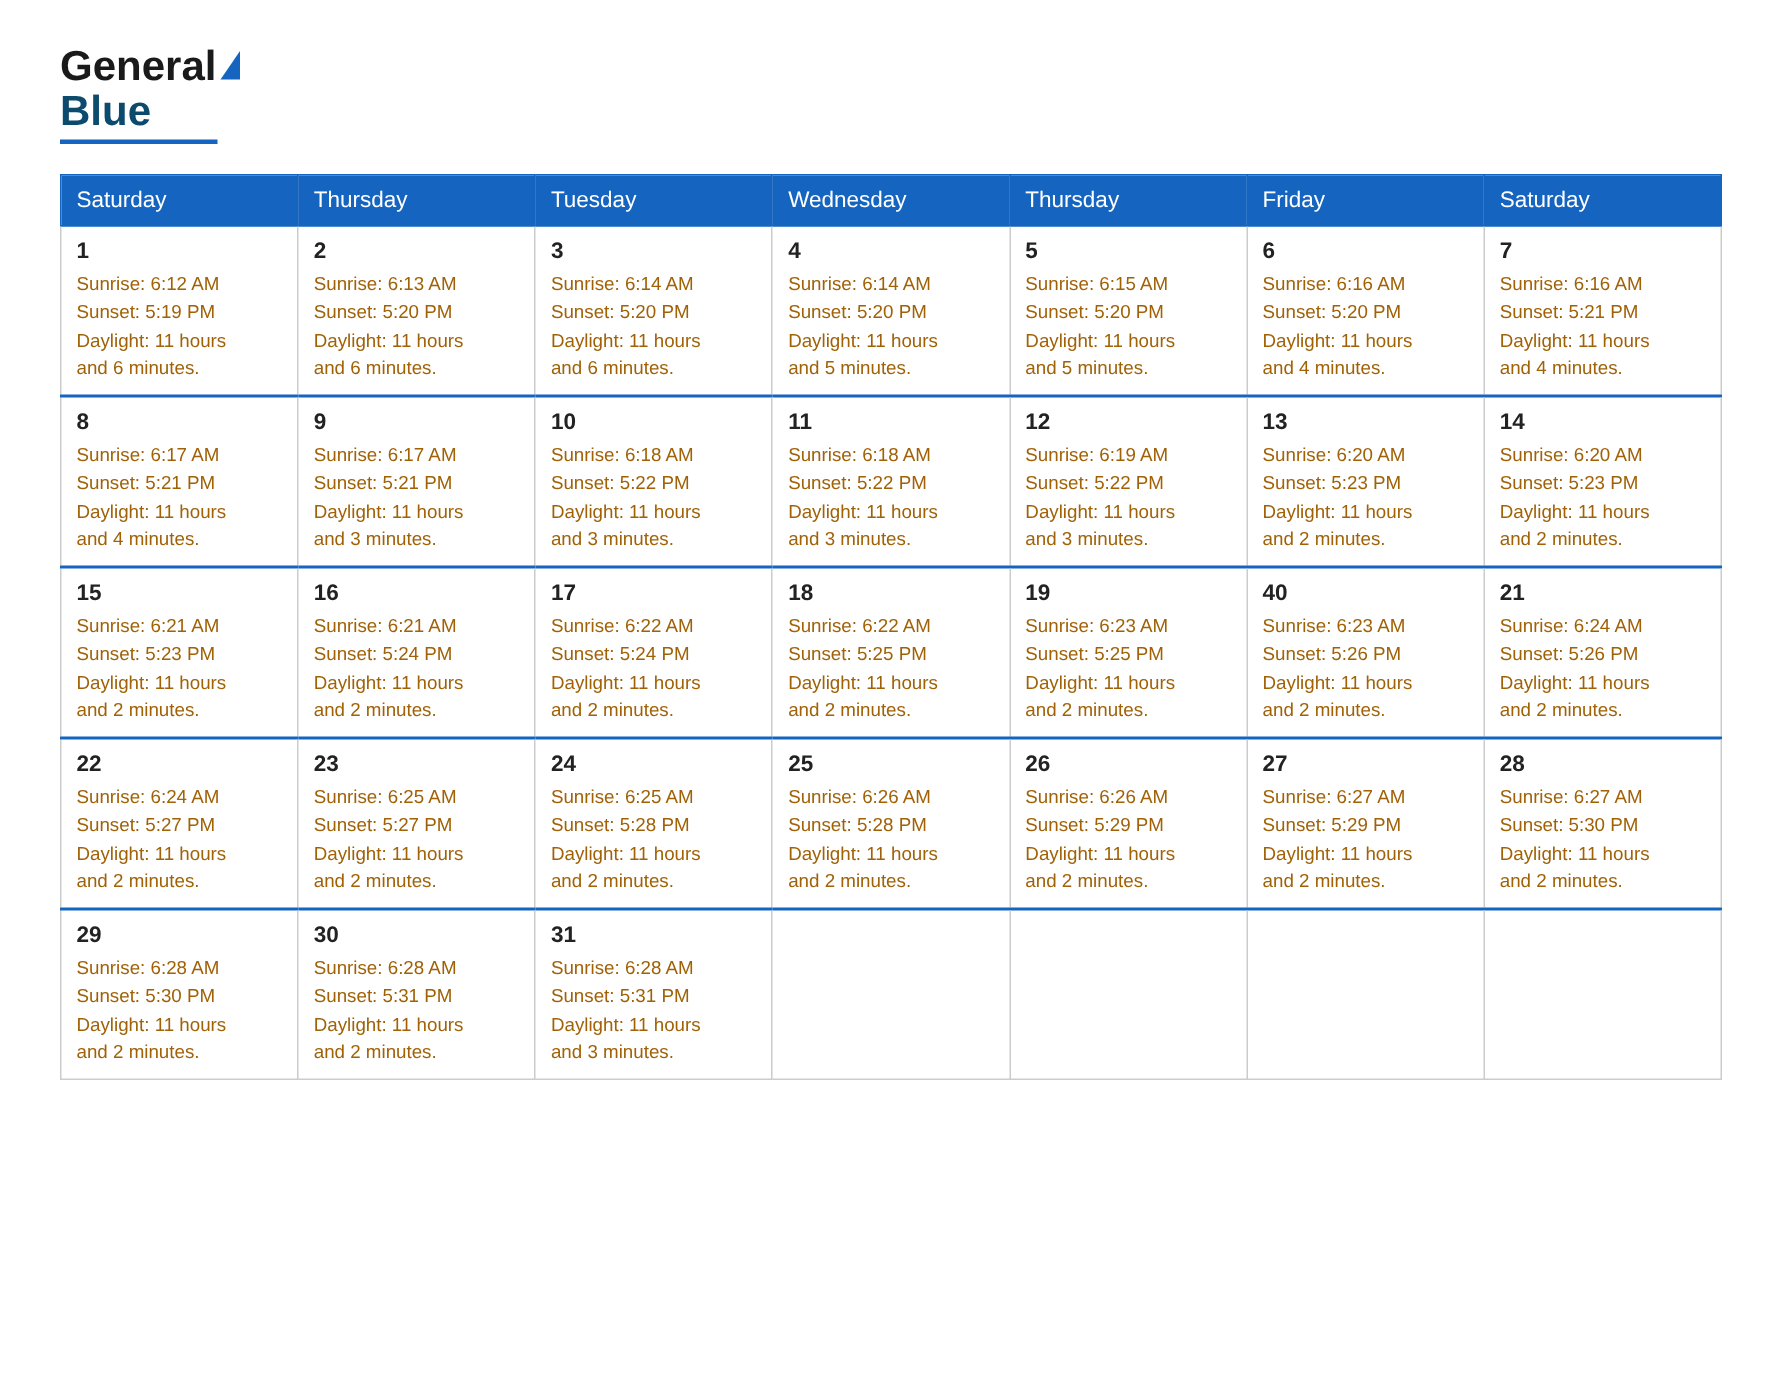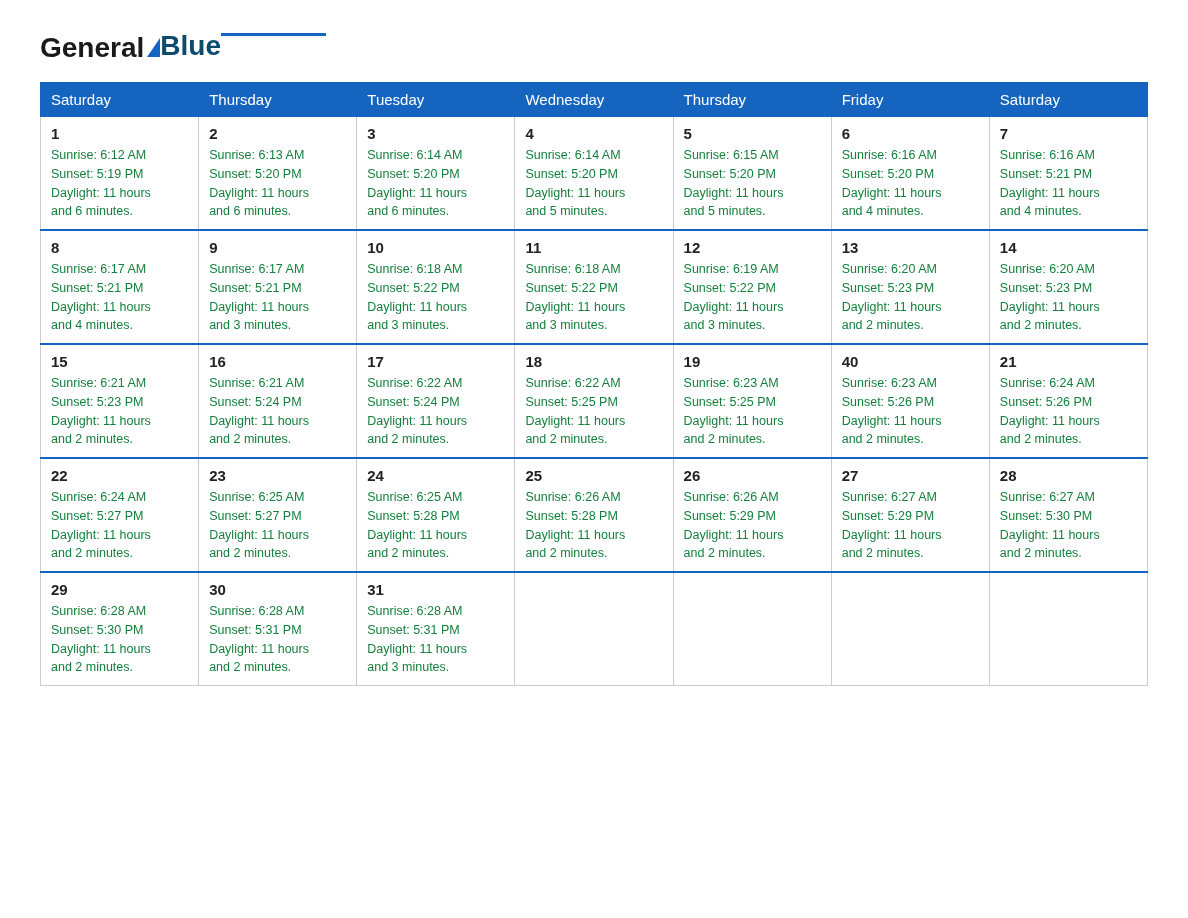--- a/index.html
+++ b/index.html
@@ -11,21 +11,21 @@
       min-height: 918px;
     }
     .header {
       display: flex;
       justify-content: space-between;
       align-items: flex-start;
       margin-bottom: 20px;
     }
     .logo {
       display: flex;
-      flex-direction: row;
+      flex-direction: column;
     }
     .title-section {
       text-align: right;
     }
     .main-title {
       font-size: 52px;
       font-weight: 300;
       color: #1a1a1a;
       line-height: 1.1;
     }
@@ -59,21 +59,21 @@
     }
     .day-num {
       font-size: 15px;
       font-weight: bold;
       margin-bottom: 4px;
       display: block;
     }
     .day-info {
       font-size: 12.5px;
       line-height: 1.5;
-      color: #15803d;
+      color: #a16207;
     }
     .row-divider td {
       border-top: 2px solid #1565c0;
     }
     .empty-cell {
       background: #fff;
     }
   </style>
 </head>
 <body>

